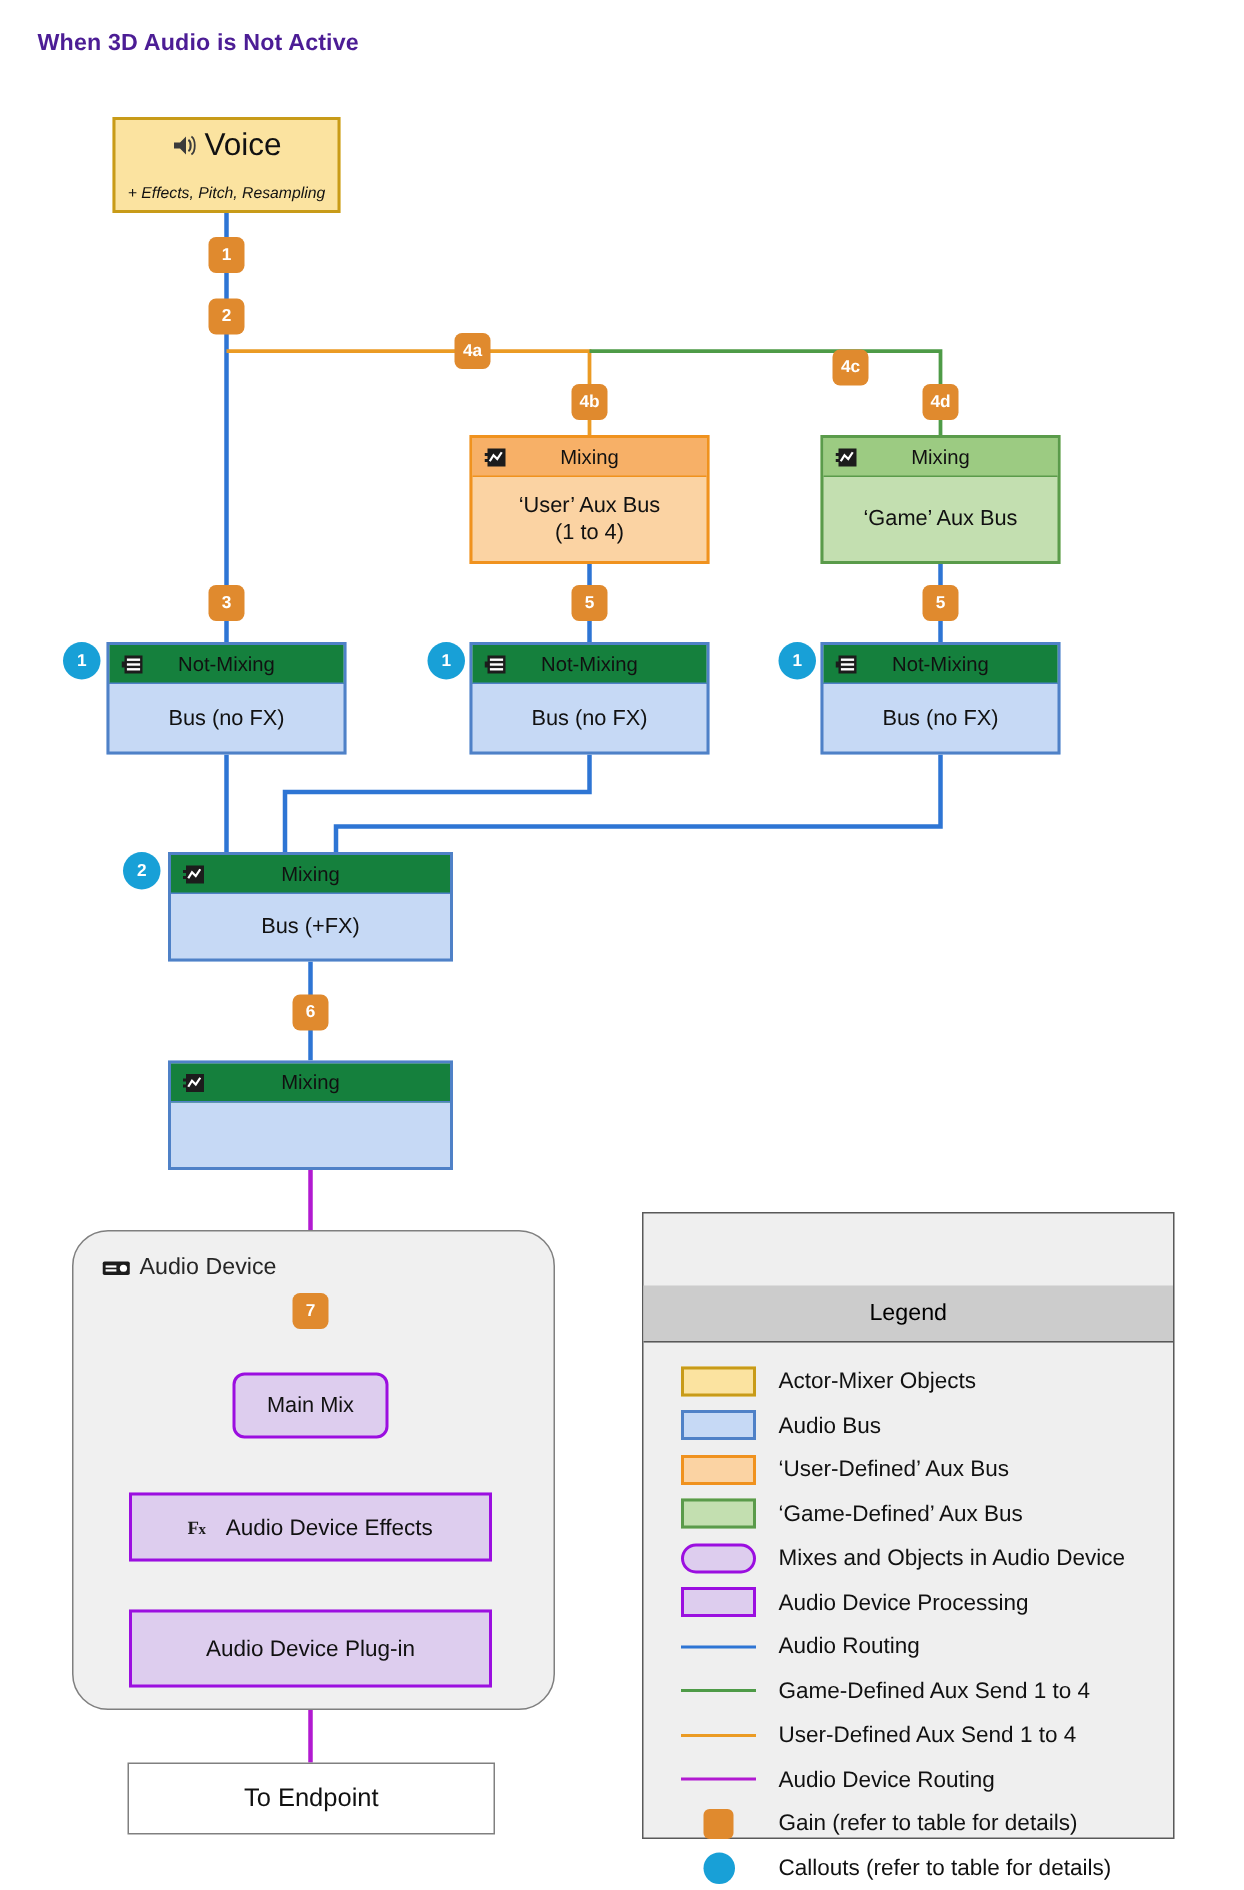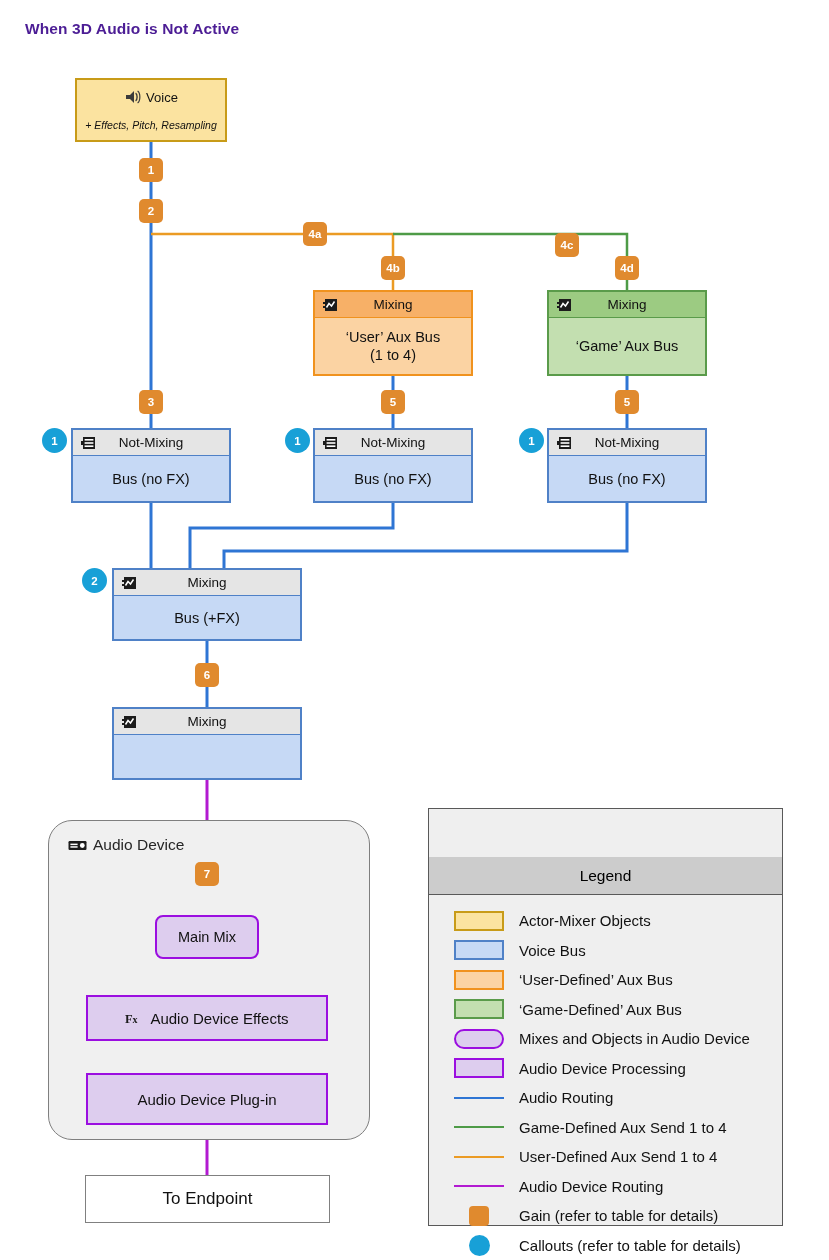--- a/index.html
+++ b/index.html
@@ -79,34 +79,34 @@
   .voice {
     left: 75px; top: 78px; width: 152px; height: 64px;
     background: #fbe3a0;
     border-color: #c89b18;
     display: flex;
     flex-direction: column;
     align-items: center;
     justify-content: center;
   }
   .voice .v-main {
-    font-size: 13px;
+    font-size: 21px;
     display: flex;
     align-items: center;
     gap: 5px;
   }
   .voice .v-sub {
     font-size: 10.5px;
     margin-top: 14px;
     font-style: italic;
   }
 
   
   .bus { background: #c6d9f5; border-color: #4f81c7; }
-  .bus .hdr { background: #e5e5e5; border-bottom-color: #4f81c7; }
+  .bus .hdr { background: #15803d; border-bottom-color: #4f81c7; }
 
   
   .aux-user { background: #fbd3a3; border-color: #f0921e; }
   .aux-user .hdr { background: #f7b067; border-bottom-color: #f0921e; }
 
   
   .aux-game { background: #c3dfb0; border-color: #5a9b4a; }
   .aux-game .hdr { background: #9ccb82; border-bottom-color: #5a9b4a; }
 
   
@@ -482,21 +482,21 @@
         <div class="lrow">
           <div class="lsw">
             <div class="sw-rect" style="background: rgb(251, 227, 160); border-color: rgb(200, 155, 24);"></div>
           </div>
           <div class="ltext">Actor-Mixer Objects</div>
         </div>
         <div class="lrow">
           <div class="lsw">
             <div class="sw-rect" style="background: rgb(198, 217, 245); border-color: rgb(79, 129, 199);"></div>
           </div>
-          <div class="ltext">Voice Bus</div>
+          <div class="ltext">Audio Bus</div>
         </div>
         <div class="lrow">
           <div class="lsw">
             <div class="sw-rect" style="background: rgb(251, 211, 163); border-color: rgb(240, 146, 30);"></div>
           </div>
           <div class="ltext">‘User-Defined’ Aux Bus</div>
         </div>
         <div class="lrow">
           <div class="lsw">
             <div class="sw-rect" style="background: rgb(195, 223, 176); border-color: rgb(90, 155, 74);"></div>

